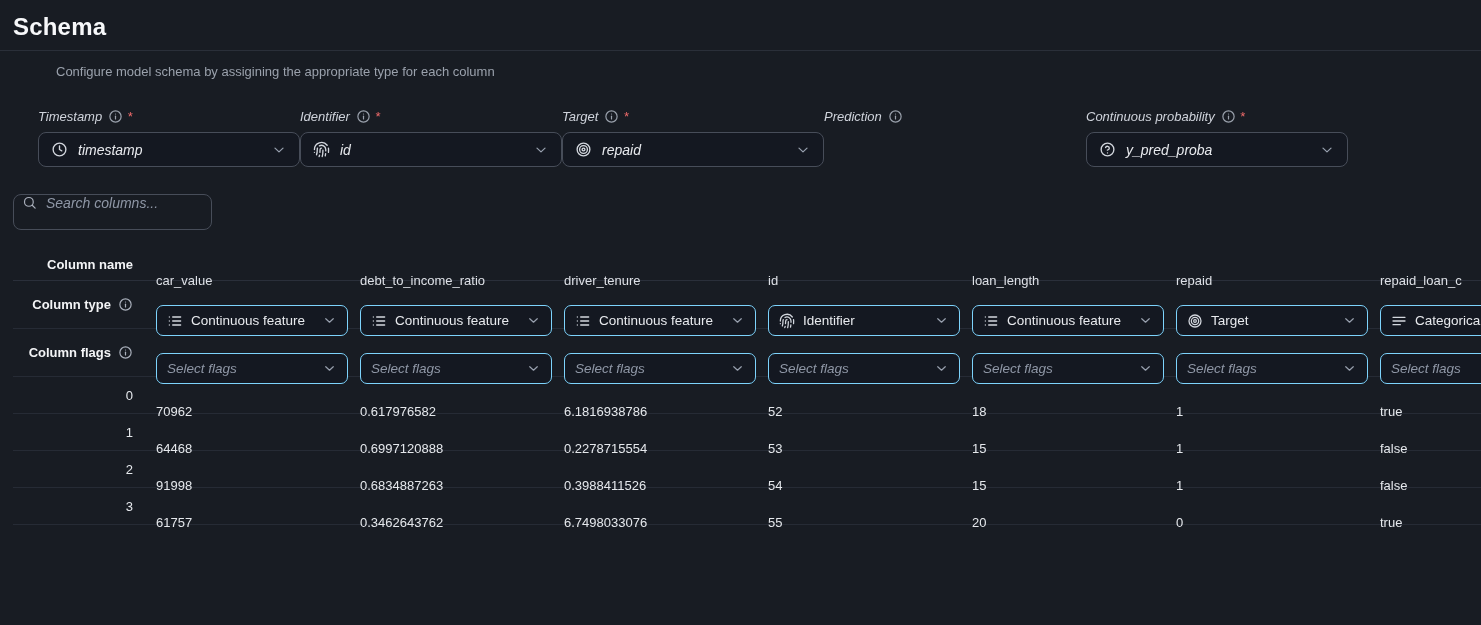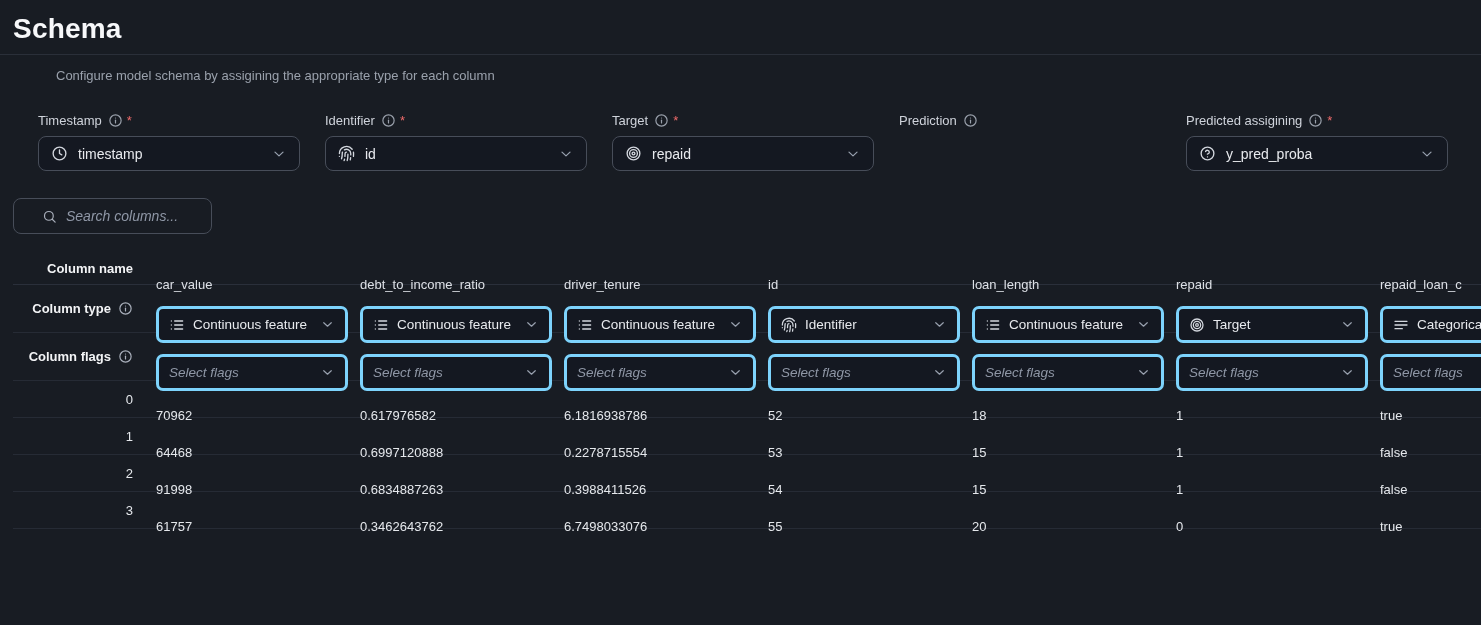--- a/index.html
+++ b/index.html
@@ -6,21 +6,21 @@
   html,body { width:1481px; height:625px; overflow:hidden; }
   body {
     background:#181c23;
     font-family:"Liberation Sans", sans-serif;
     color:#e8eaee;
   }
   .page { width:1481px; height:625px; position:relative; }
 
   
   .page-title {
-    font-size:28px; font-weight:bold; color:#f7f8fa;
+    font-size:24px; font-weight:bold; color:#f7f8fa;
     padding:13px 16px 0 13px; letter-spacing:.2px;
   }
   .title-divider { margin-top:9px; border-bottom:1px solid #2a2f39; }
   .page-subtitle {
     font-size:13px; color:#9aa1ac; padding:13px 0 0 13px;margin-left:43px;
   }
 
   
   .field-label {
     display:flex; align-items:center; gap:6px;
@@ -33,31 +33,31 @@
     border:1px solid #474d59; border-radius:8px;
     background:#141821;
     display:flex; align-items:center; gap:10px;
     padding:0 12px; font-size:14px; color:#e8eaee;
   }
   .select .lead-ic { color:#d3d7de; display:flex; }
   .select .chev { margin-left:auto; color:#98a0ae; display:flex; }
   .placeholder { color:#8f97a6; font-style:italic; }
 
   .selectors {
-    display:flex; gap:25px; margin:29px 12px 0 38px;
+    display:flex; margin:29px 12px 0 38px;font-style:italic;
   }
   .selectors .field { width:262px; }
 
   .segment-row { margin:22px 0 0 511px; width:464px; }
 
   
   .search-box {
     margin:27px 0 0 13px; width:199px; height:36px;
     border:1px solid #474d59; border-radius:8px;
-    display:flex; align-items:center; gap:9px; padding:0 28px;
+    display:flex; align-items:flex-start; gap:9px; padding:0 8px;
     font-size:14px; background:#181c23;
   }
   .search-box svg { color:#aab0bc; }
 
   
   .schema-table { margin:18px 0 0 13px; width:1572px; font-size:13px; }
   .trow {
     display:grid;
     grid-template-columns:131px repeat(7,204px);
     align-items:center;
@@ -65,22 +65,22 @@
   }
   .trow .rowlabel {
     display:flex; align-items:center; justify-content:flex-end; gap:7px;
     padding-right:11px; font-weight:bold; color:#f3f4f6; white-space:nowrap;
   }
   .rowlabel svg { color:#aab0bc; flex:none; }
   .trow .cell { padding-left:12px; white-space:nowrap; overflow:hidden;margin-top:32px; }
   .thead-row { height:33px; color:#dde0e6; border-bottom:1px solid #2a2f3a; }
   .type-row, .flags-row { height:48px; }
   .mini-select {
-    width:192px; height:37px;
-    border:3px solid #7dd3fc; border-radius:7px;
+    width:192px; height:31px;
+    border:1px solid #7dd3fc; border-radius:7px;
     background:#141821;
     display:flex; align-items:center; gap:8px;
     padding:0 10px; font-size:13.5px; color:#e8eaee; white-space:nowrap;
   }
   .mini-select .lead-ic { color:#d3d7de; display:flex; flex:none; }
   .mini-select .chev { margin-left:auto; color:#98a0ae; display:flex; flex:none; }
   .data-row { height:37px; color:#e5e8ec; }
   .data-row .rowlabel { font-weight:normal; color:#e5e8ec; }
 </style>
 </head>
@@ -189,21 +189,21 @@
               <circle cx="12" cy="12" r="9"></circle>
               <path d="M12 8h.01"></path>
               <path d="M12 11.5V16"></path>
             </svg>
           </span>
 
      </div>
    </div>
       <div class="field">
      <div class="field-label">
-       <span>Predicted assigining</span>
+       <span>Continuous probability</span>
        <span style="display:flex">
             <svg width="15" height="15" viewBox="0 0 24 24" fill="none" stroke="currentColor" stroke-width="1.9" stroke-linecap="round" stroke-linejoin="round">
               <circle cx="12" cy="12" r="9"></circle>
               <path d="M12 8h.01"></path>
               <path d="M12 11.5V16"></path>
             </svg>
           </span>
        <span class="req">*</span>
      </div>
      <div class="select">

